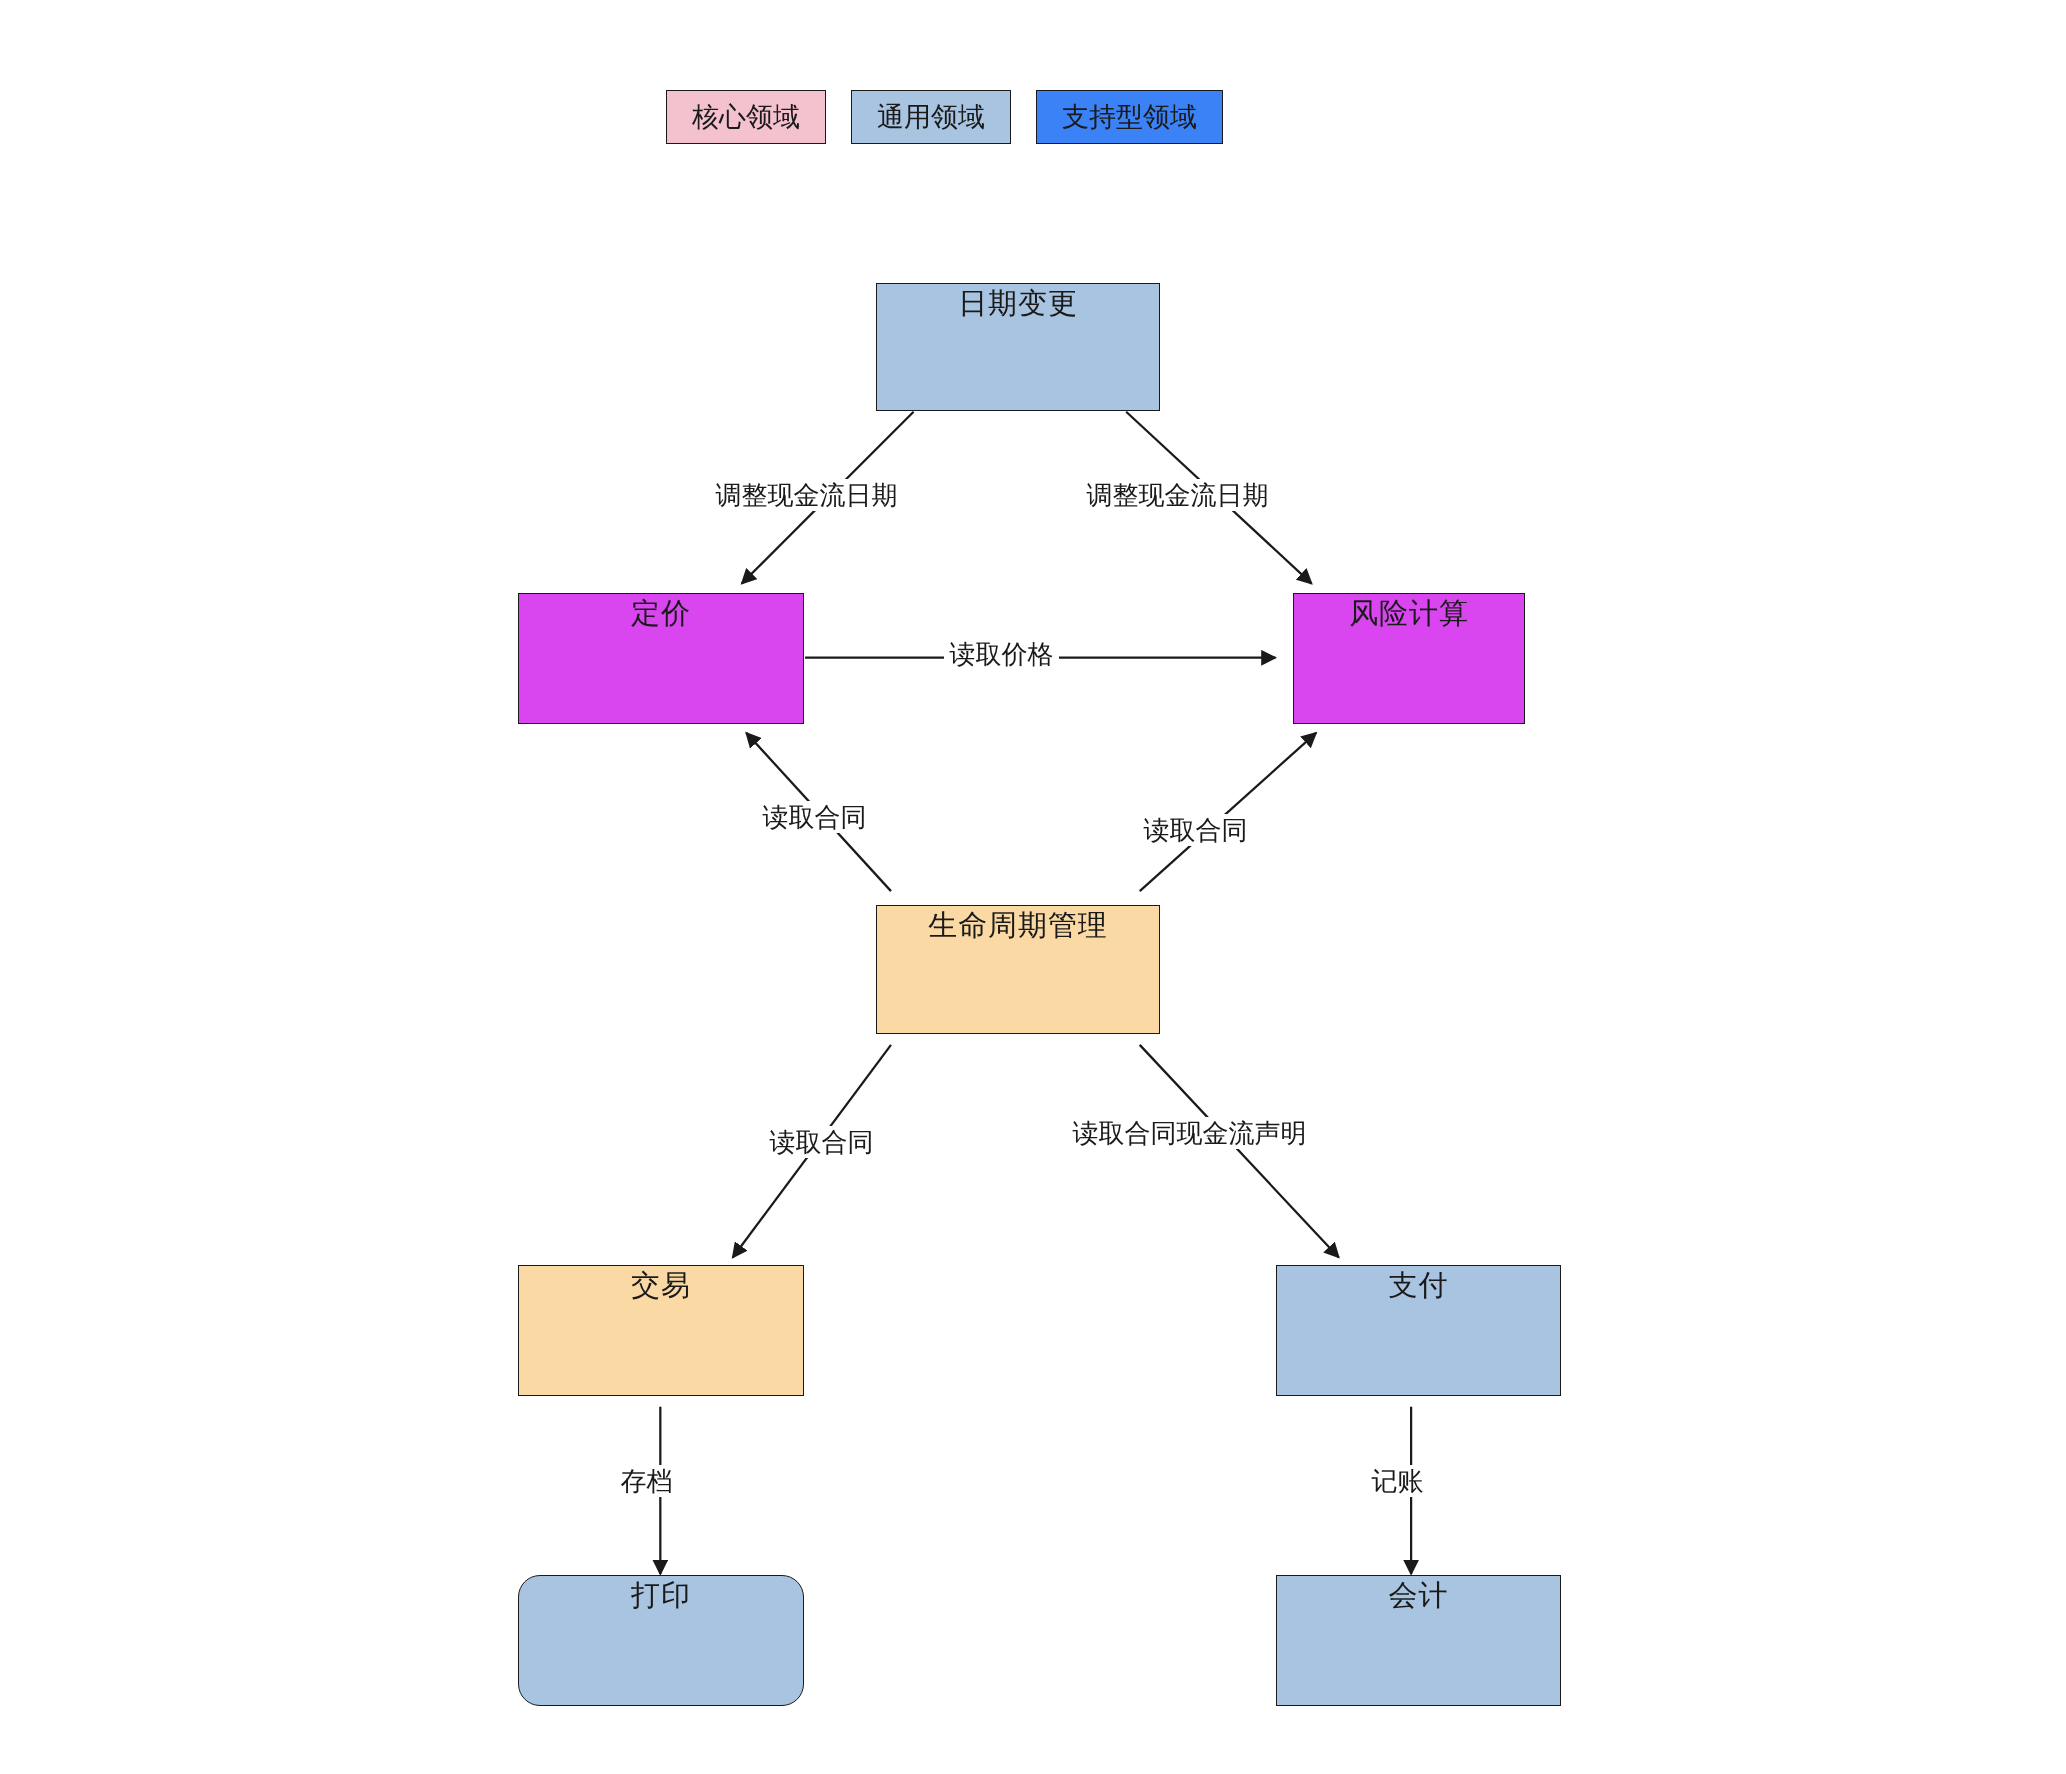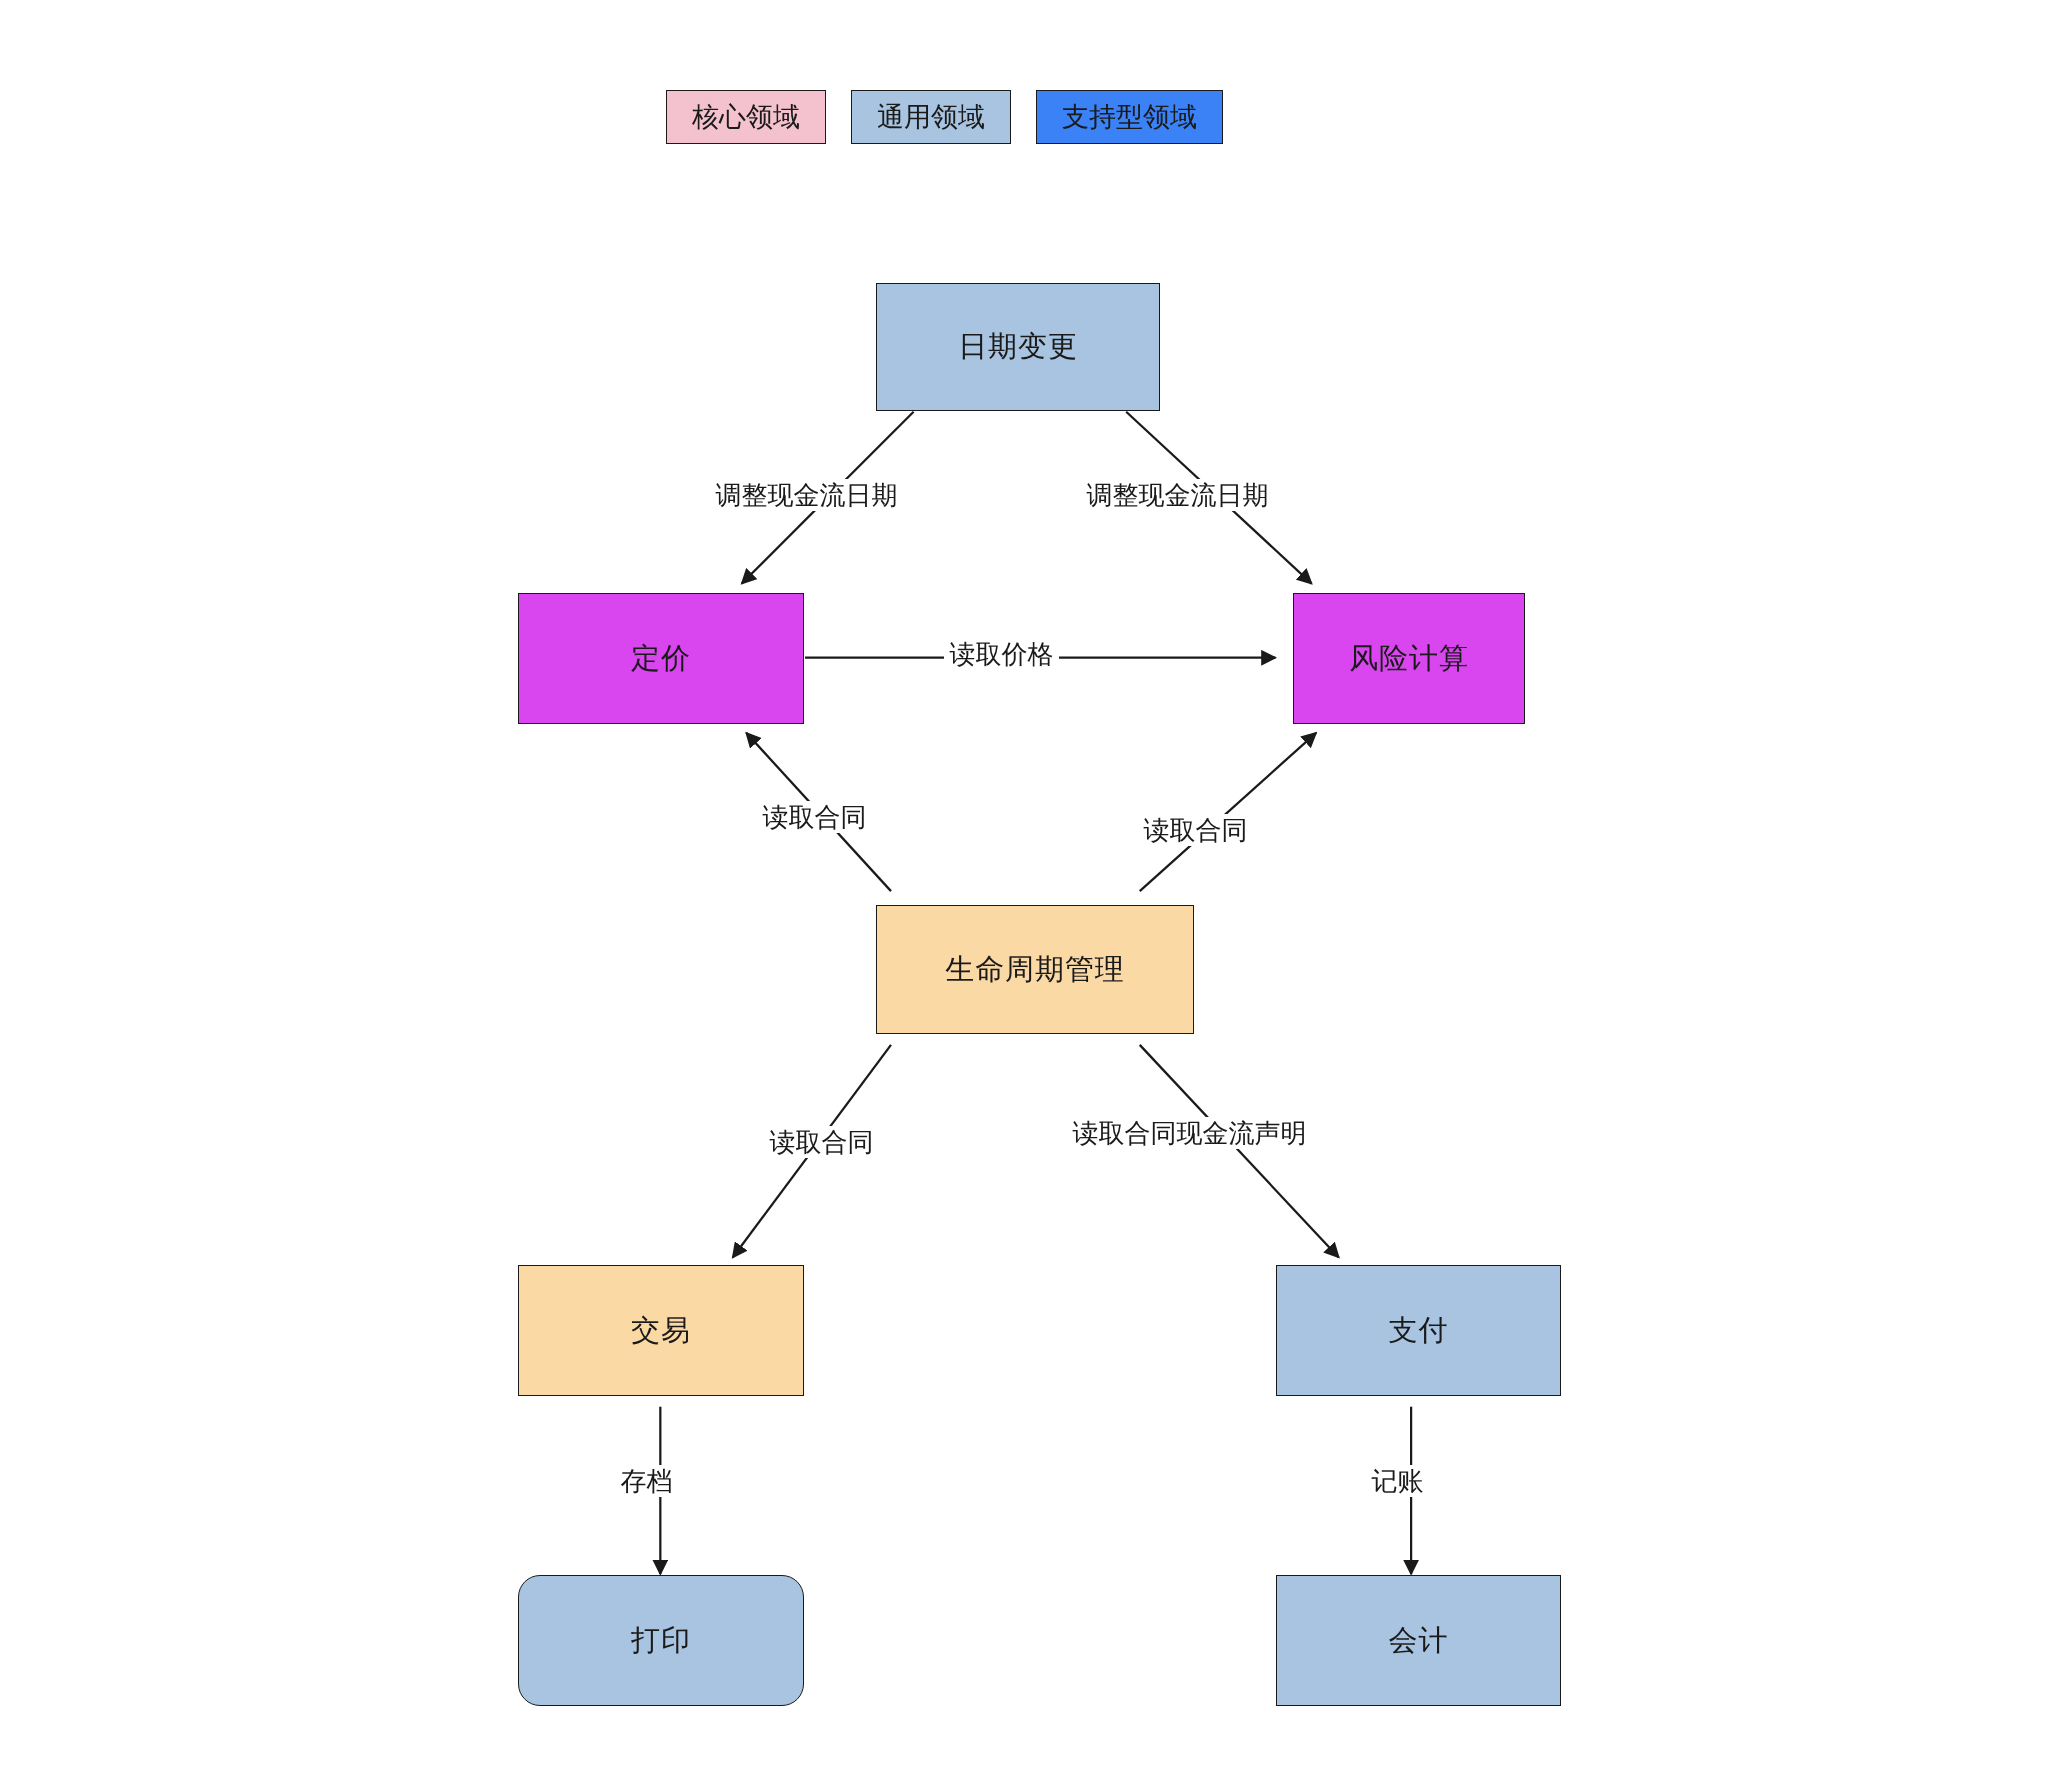--- a/index.html
+++ b/index.html
@@ -45,21 +45,21 @@
   .lg-core { background: #f4c2cf; }
   .lg-generic { background: #a8c4e0; }
   .lg-support { background: #3b82f6; }
 
   
   .node {
     position: absolute;
     border: 1.8px solid #1a1a1a;
     box-sizing: border-box;
     display: flex;
-    align-items: center;
+    align-items: flex-start;
     justify-content: center;
     font-size: 29px;
     letter-spacing: 0.9px;
     white-space: nowrap;
   }
   .core { background: #d946ef; }
   .generic { background: #a8c4e0; }
   .support { background: #fbd9a5; }
 
   
@@ -131,21 +131,21 @@
   </div>
 
   <div class="node core" style="left:518px; top:593px; width:286px; height:131px;">
     <span>定价</span>
   </div>
 
   <div class="node core" style="left:1276px; top:593px; width:232px; height:131px;margin-left:17px;">
     <span>风险计算</span>
   </div>
 
-  <div class="node support" style="left:876px; top:905px; width:318px; height:129px;">
+  <div class="node support" style="left:876px; top:905px; width:284px; height:129px;">
     <span>生命周期管理</span>
   </div>
 
   <div class="node support" style="left:518px; top:1265px; width:286px; height:131px;">
     <span>交易</span>
   </div>
 
   <div class="node generic" style="left:1276px; top:1265px; width:285px; height:131px;">
     <span>支付</span>
   </div>

